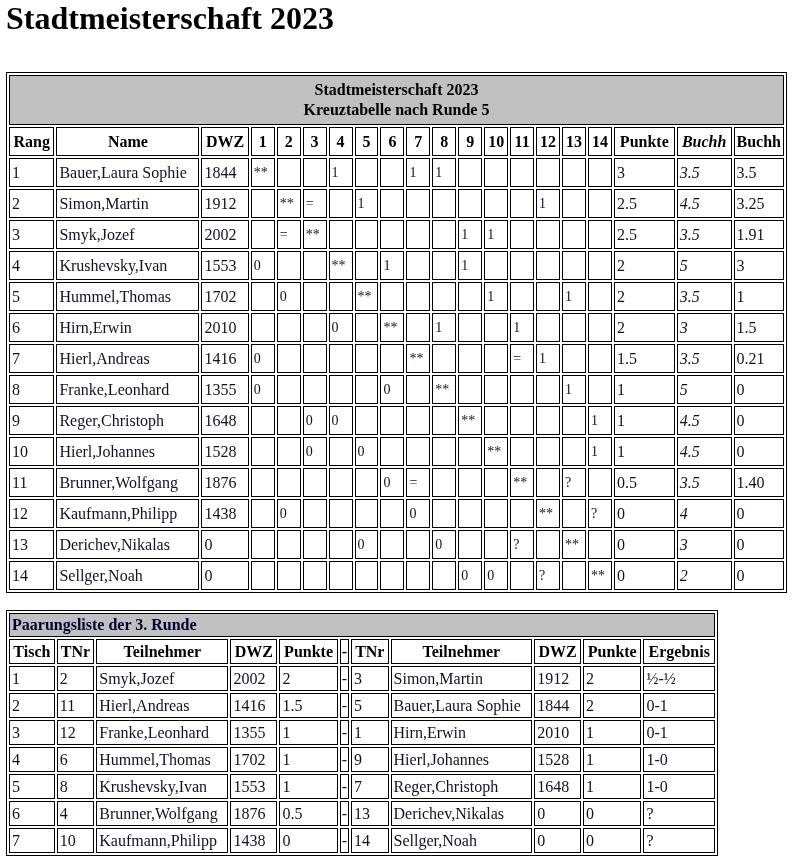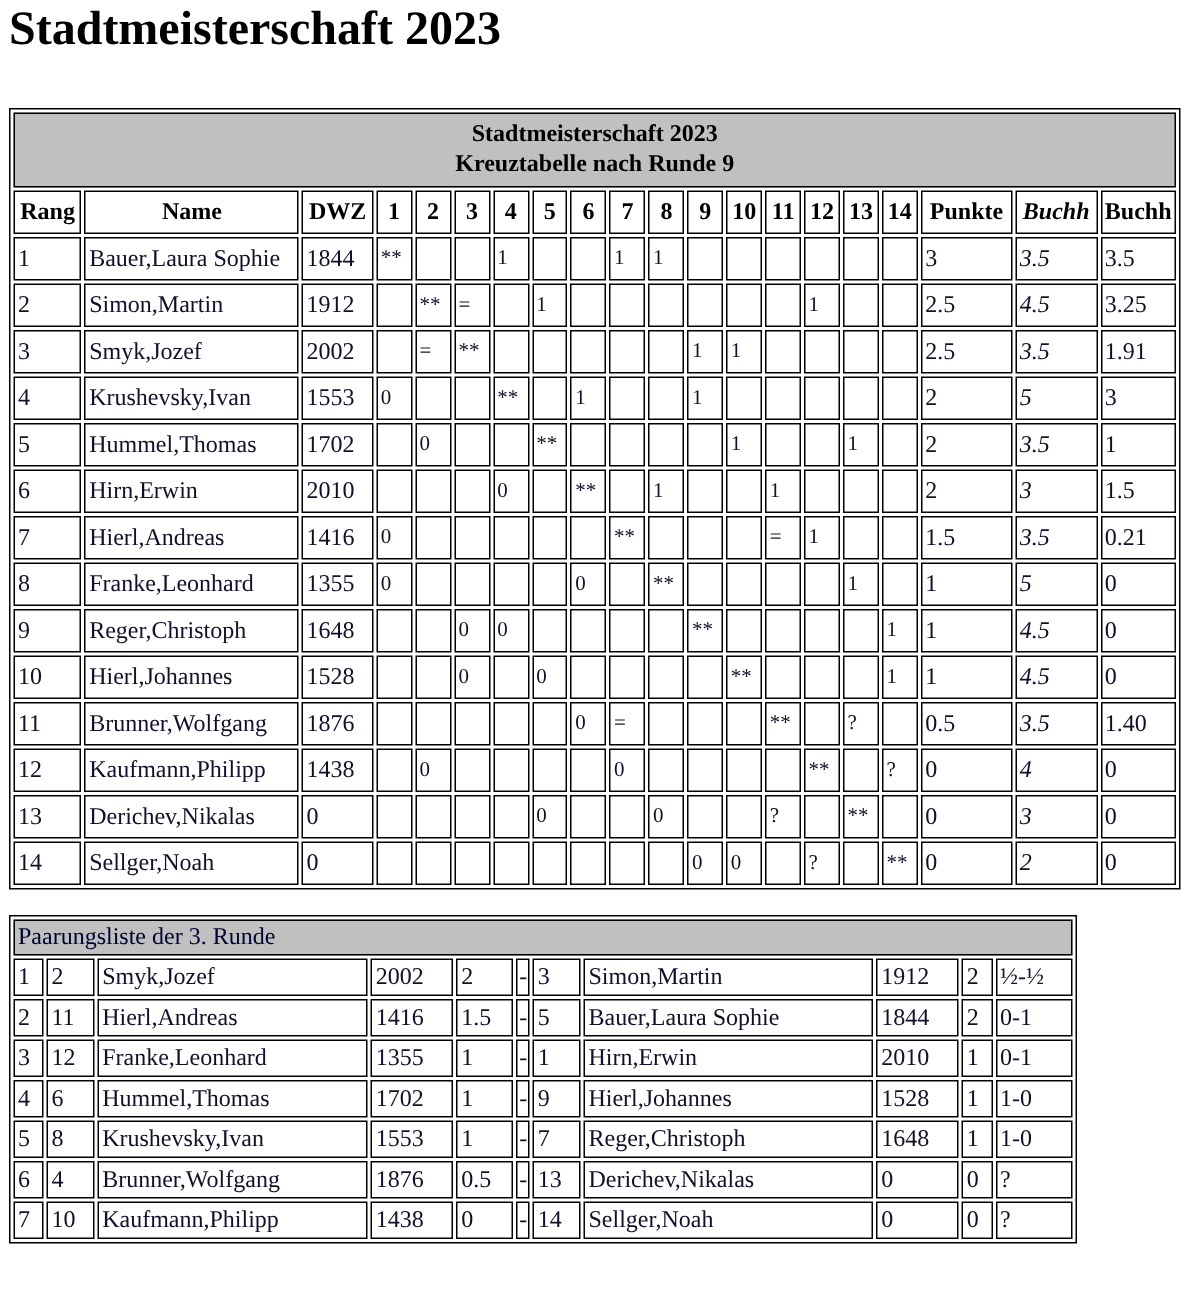--- a/index.html
+++ b/index.html
@@ -77,39 +77,39 @@
     #kreuz th.buch, #kreuz td.buch { width: 51px; font-style: italic; }
     #kreuz th.sobe, #kreuz td.sobe { width: 41px; }
 
     #paarung {
       top: 610px;
       width: 712px;
     }
     #paarung .caption-cell {
       background: #c0c0c0;
       text-align: left;
-      font-weight: normal;
+      font-weight: bold;
       height: 22px;
       padding: 0 2px;
       color: #000033;
     }
     #paarung td, #paarung th { height: 23px; }
     #paarung td.sep, #paarung th.sep { width: 4px; padding: 0 1px; text-align: center; }
   </style>
 </head>
 <body>
 
 <h1>Stadtmeisterschaft 2023</h1>
 
 <table id="kreuz" class="grid">
   <thead>
     <tr>
       <th class="caption-cell" colspan="20">
         <div>Stadtmeisterschaft 2023</div>
-        <div>Kreuztabelle nach Runde 9</div>
+        <div>Kreuztabelle nach Runde 5</div>
       </th>
     </tr>
     <tr>
       <th class="rank">Rang</th>
       <th class="name">Name</th>
       <th class="dwz">DWZ</th>
       <th class="rnd">1</th>
       <th class="rnd">2</th>
       <th class="rnd">3</th>
       <th class="rnd">4</th>
@@ -438,20 +438,33 @@
         <td class="sobe">0</td>
       </tr>
     </tbody>
 </table>
 
 <table id="paarung" class="grid">
   <thead>
     <tr>
       <th class="caption-cell" colspan="11">Paarungsliste der 3. Runde</th>
     </tr>
+    <tr>
+      <th>Tisch</th>
+      <th>TNr</th>
+      <th>Teilnehmer</th>
+      <th>DWZ</th>
+      <th>Punkte</th>
+      <th class="sep">-</th>
+      <th>TNr</th>
+      <th>Teilnehmer</th>
+      <th>DWZ</th>
+      <th>Punkte</th>
+      <th>Ergebnis</th>
+    </tr>
   </thead>
   <tbody id="paarung-body">
       <tr>
         <td>1</td>
         <td>2</td>
         <td>Smyk,Jozef</td>
         <td>2002</td>
         <td>2</td>
         <td class="sep">-</td>
         <td>3</td>

